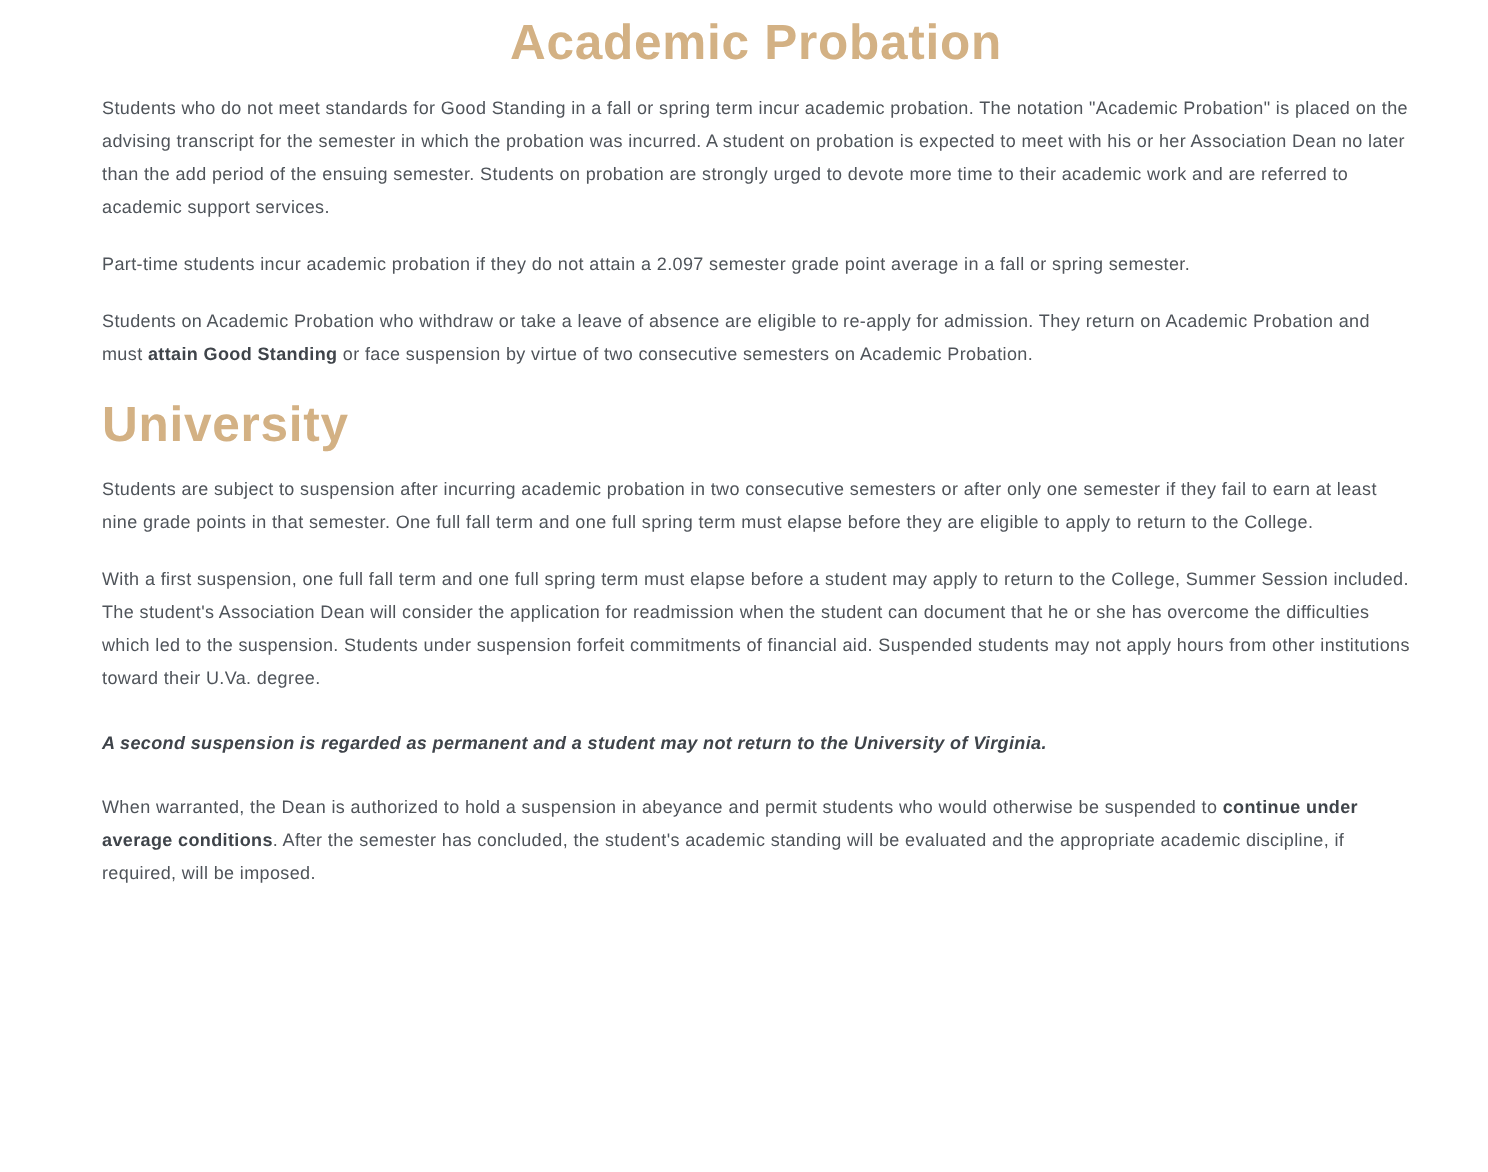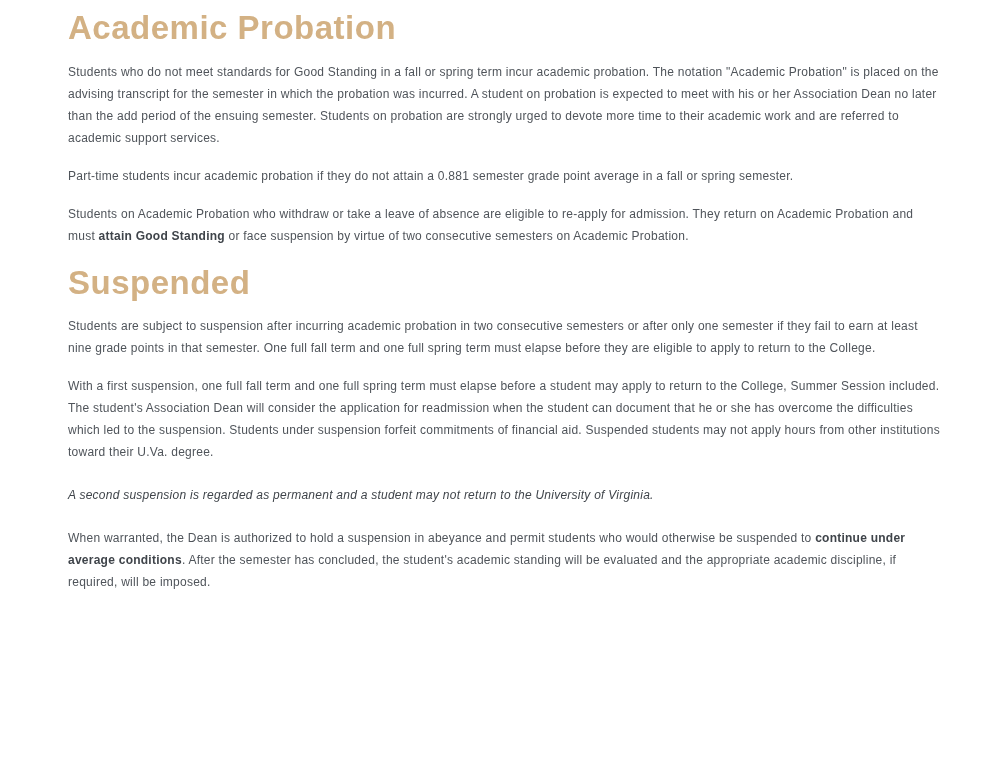--- a/index.html
+++ b/index.html
@@ -17,49 +17,49 @@
     background: #ffffff;
   }
   .section-heading {
     font-size: 33px;
     font-weight: 700;
     color: #d3b184;
     letter-spacing: 0.5px;
     margin: 6px 0 13px 0;
     line-height: 1.2;
   }
-  .section-heading:first-child { margin-top: 0; }
+  .section-heading:first-child { margin-top: 0; text-align: center; }
   .para {
     font-size: 12px;
     line-height: 22px;
     color: #4f545a;
     letter-spacing: 0.25px;
     margin: 0 0 16px 0;
   }
   .para strong {
     font-weight: 700;
     color: #3f444a;
     text-align: right;
   }
   .para.emphasis {
-    font-weight: 400;
+    font-weight: 700;
     font-style: italic;
     color: #3f444a;
     margin-top: 21px;
     margin-bottom: 21px;
   }
 </style>
 </head>
 <body>
 
 <main class="page">
   <div id="doc-root">
       <h1 class="section-heading">Academic Probation</h1>
       <p class="para">Students who do not meet standards for Good Standing in a fall or spring term incur academic probation. The notation "Academic Probation" is placed on the advising transcript for the semester in which the probation was incurred. A student on probation is expected to meet with his or her Association Dean no later than the add period of the ensuing semester. Students on probation are strongly urged to devote more time to their academic work and are referred to academic support services.</p>
-      <p class="para">Part-time students incur academic probation if they do not attain a 0.881 semester grade point average in a fall or spring semester.</p>
+      <p class="para">Part-time students incur academic probation if they do not attain a 2.097 semester grade point average in a fall or spring semester.</p>
       <p class="para">Students on Academic Probation who withdraw or take a leave of absence are eligible to re-apply for admission. They return on Academic Probation and must <strong>attain Good Standing</strong> or face suspension by virtue of two consecutive semesters on Academic Probation.</p>
-      <h1 class="section-heading">Suspended</h1>
+      <h1 class="section-heading">University</h1>
       <p class="para">Students are subject to suspension after incurring academic probation in two consecutive semesters or after only one semester if they fail to earn at least nine grade points in that semester. One full fall term and one full spring term must elapse before they are eligible to apply to return to the College.</p>
       <p class="para">With a first suspension, one full fall term and one full spring term must elapse before a student may apply to return to the College, Summer Session included. The student's Association Dean will consider the application for readmission when the student can document that he or she has overcome the difficulties which led to the suspension. Students under suspension forfeit commitments of financial aid. Suspended students may not apply hours from other institutions toward their U.Va. degree.</p>
       <p class="para emphasis">A second suspension is regarded as permanent and a student may not return to the University of Virginia.</p>
       <p class="para">When warranted, the Dean is authorized to hold a suspension in abeyance and permit students who would otherwise be suspended to <strong>continue under average conditions</strong>. After the semester has concluded, the student's academic standing will be evaluated and the appropriate academic discipline, if required, will be imposed.</p>
     </div>
 </main>
 
 </body></html>

